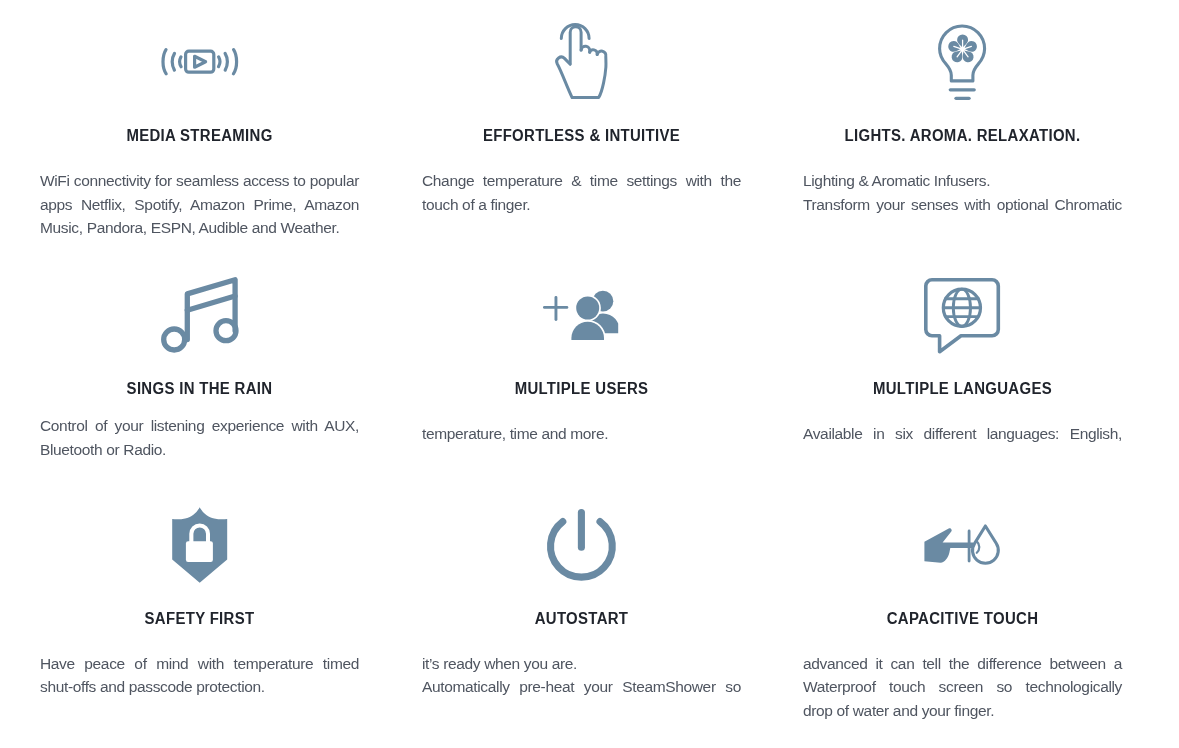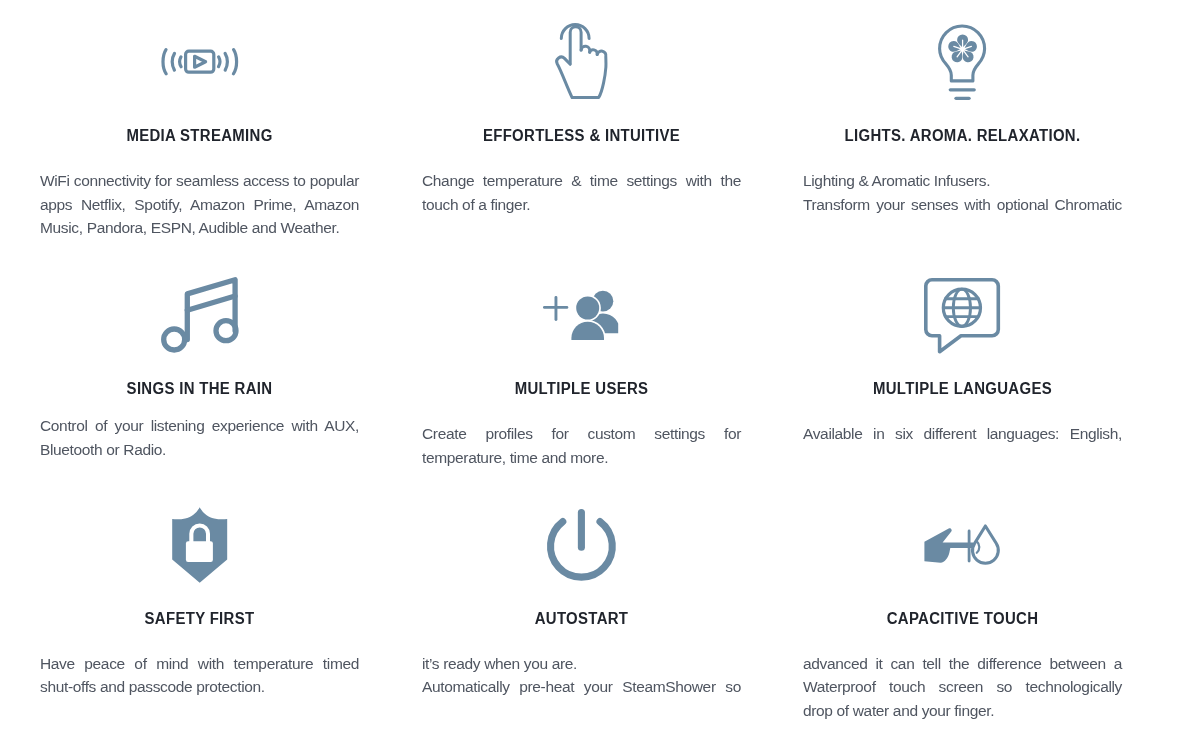--- a/index.html
+++ b/index.html
@@ -116,21 +116,20 @@
       <circle cx="59.9" cy="11.2" r="10.4"></circle>
       <path d="M59.9 23.6c-4.8 0-9.1 2.1-12.1 5.4-1.2 1.3-2.1 2.9-2.8 4.5V43.2h30.2V33.5c-0.7-1.6-1.6-3.2-2.8-4.5-3-3.3-7.4-5.4-12.5-5.4z"></path>
       <circle cx="44.7" cy="18.0" r="13.2" fill="#fff"></circle>
       <circle cx="44.7" cy="18.0" r="11.5"></circle>
       <path d="M44.7 30.0c-9.9 0-17.9 8.0-17.9 17.9V50.1h35.9v-2.2c0-9.9-8.0-17.9-18.0-17.9z" fill="#fff"></path>
       <path d="M44.7 31.7c-9.0 0-16.3 7.3-16.3 16.3V50.1h32.6v-2.1c0-9.0-7.3-16.3-16.3-16.3z"></path>
     </svg>
   </div>
   <div class="ttl" style="left:422px;top:380.3px;">MULTIPLE USERS</div>
   <div class="desc" style="left:422px;top:422.0px;">
-    <div class="ln">Create profiles for custom settings for</div>
     <div class="ln last">temperature, time and more.</div>
   </div>
 </div>
 
 <div class="cell">
   <div class="icon-box" style="left:803px;top:269.4px;height:92px;">
     <svg width="76.1" height="75.5" viewBox="0 0 76.1 75.5" fill="none" stroke="#6a8aa3" stroke-linecap="round" stroke-linejoin="round" stroke-width="3.6">
       <path d="M8.0 1.8h60.1a6.2 6.2 0 0 1 6.2 6.2v43.5a6.2 6.2 0 0 1-6.2 6.2H37.0L15.6 73.7V57.7H8.0a6.2 6.2 0 0 1-6.2-6.2V8.0A6.2 6.2 0 0 1 8.0 1.8z"></path>
       <circle cx="37.9" cy="29.7" r="18.6" stroke-width="3.2"></circle>
       <ellipse cx="37.9" cy="29.7" rx="8.6" ry="18.6" stroke-width="2.9"></ellipse>

